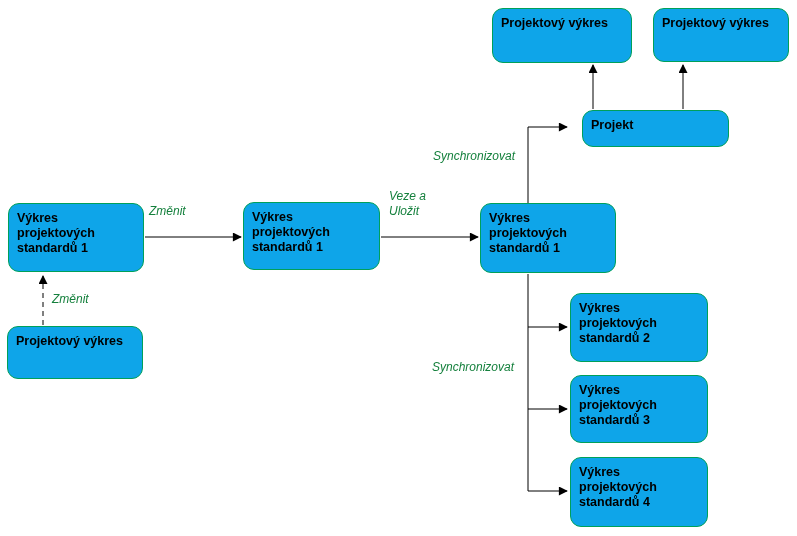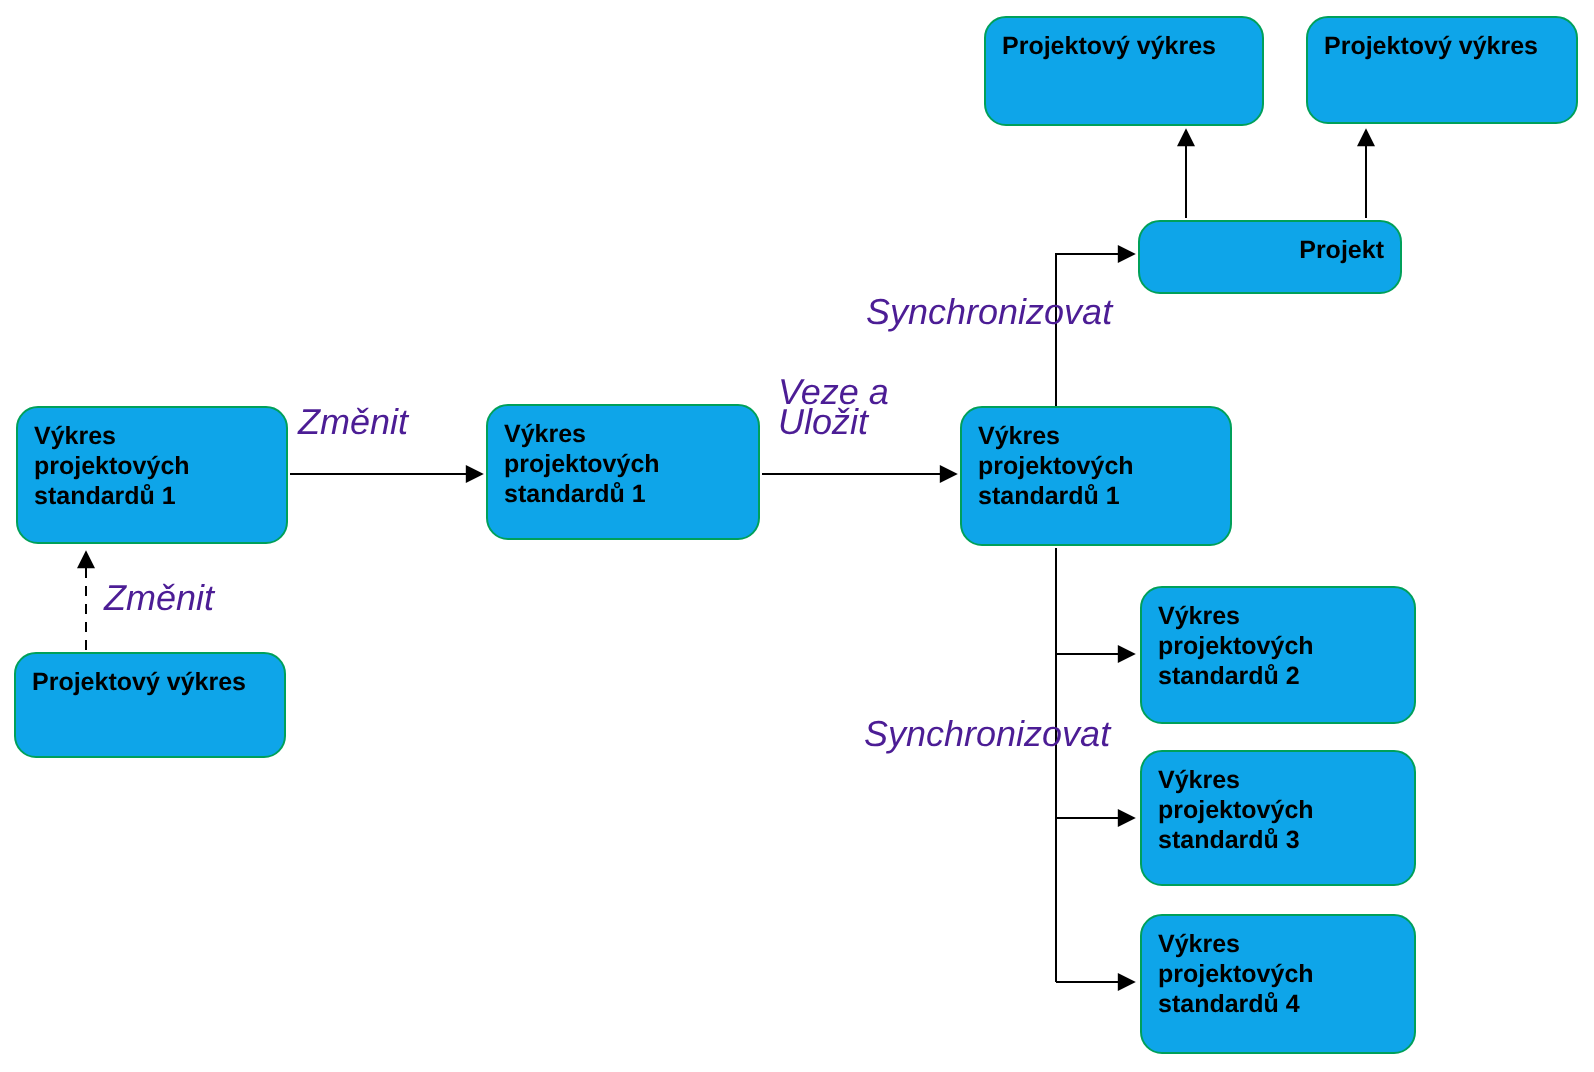--- a/index.html
+++ b/index.html
@@ -33,23 +33,23 @@
     padding: 7px 8px;
     font-weight: bold;
     font-size: 12.5px;
     line-height: 15px;
     color: #000000;
     white-space: pre;
   }
   .edge-label {
     position: absolute;
     font-style: italic;
-    font-size: 18px;
+    font-size: 12px;
     line-height: 15px;
-    color: #4c1d95;
+    color: #15803d;
     white-space: pre;
   }
 </style>
 </head>
 <body>
 
 <div id="canvas">
 
   <svg class="connectors" width="797" height="536" viewBox="0 0 797 536">
     <defs>
@@ -91,21 +91,21 @@
 projektových
 standardů 1</span>
   </div>
 
   <div class="node" style="left:480px; top:203px; width:136px; height:70px;">
     <span class="node-label">Výkres
 projektových
 standardů 1</span>
   </div>
 
-  <div class="node" style="left:569px; top:110px; width:132px; height:37px;text-align:right;">
+  <div class="node" style="left:582px; top:110px; width:147px; height:37px;">
     <span class="node-label">Projekt</span>
   </div>
 
   <div class="node" style="left:492px; top:8px; width:140px; height:55px;">
     <span class="node-label">Projektový výkres</span>
   </div>
 
   <div class="node" style="left:653px; top:8px; width:136px; height:54px;">
     <span class="node-label">Projektový výkres</span>
   </div>

